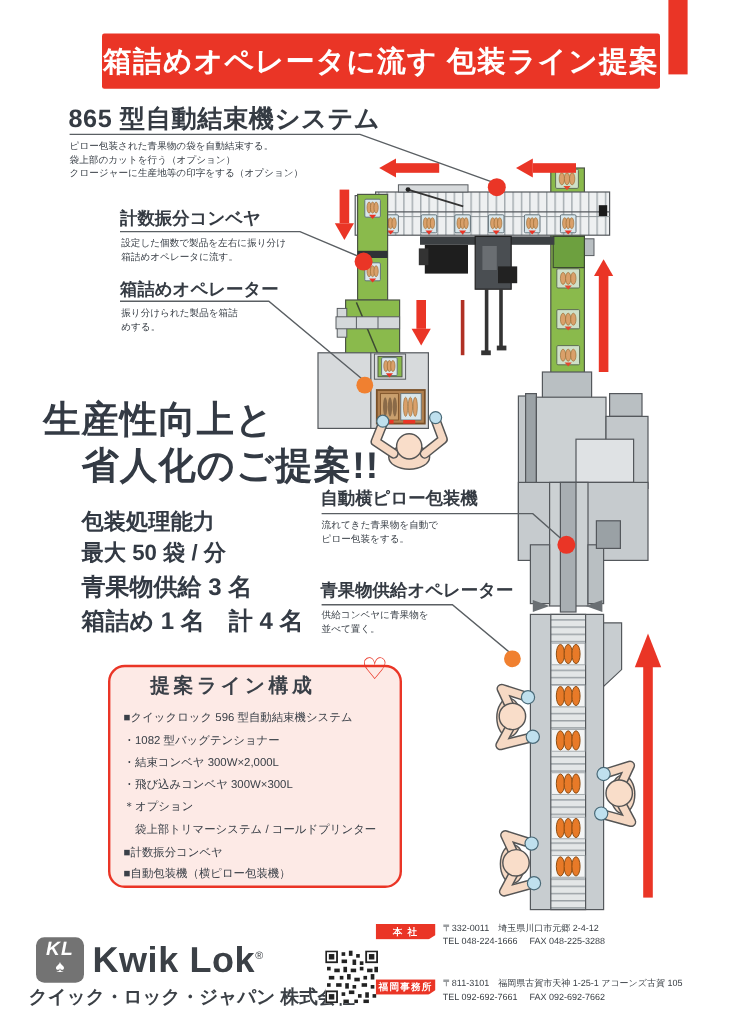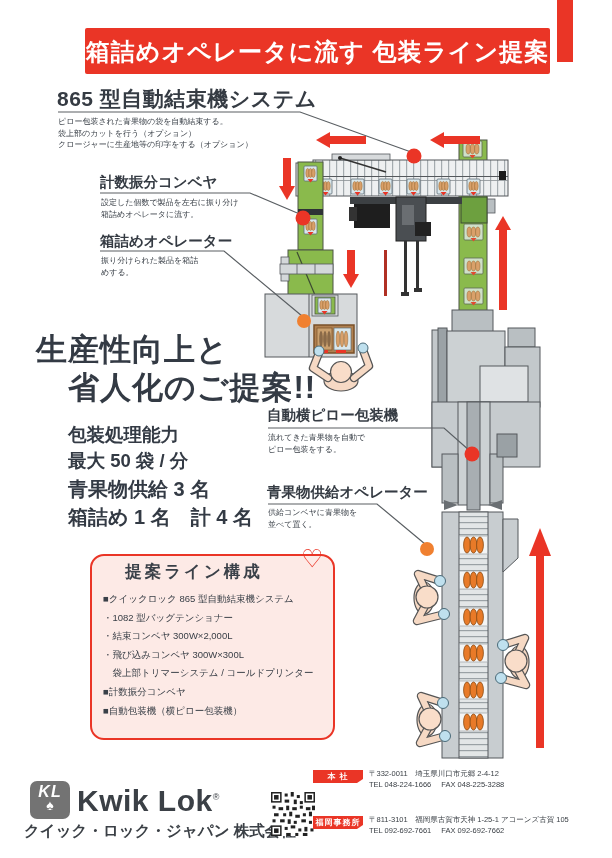--- a/index.html
+++ b/index.html
@@ -303,24 +303,25 @@
   <div class="abs sec-title" style="left:267px;top:483px;">青果物供給オペレーター</div>
   <div class="abs" style="left:268px;top:507px;">
     <div class="desc">供給コンベヤに青果物を</div>
     <div class="desc">並べて置く。</div>
   </div>
 
   <div id="proposal-box" class="abs"></div>
   <div id="proposal-title" class="abs">提案ライン構成</div>
   <div id="proposal-heart" class="abs">♡</div>
   <div class="abs" style="left:103px;top:590px;width:226px;">
-    <div class="p-item">■クイックロック 865 型自動結束機システム</div>
+    <div class="p-item">■クイックロック 596 型自動結束機システム</div>
     <div class="p-item">・1082 型バッグテンショナー</div>
     <div class="p-item">・結束コンベヤ 300W×2,000L</div>
     <div class="p-item">・飛び込みコンベヤ 300W×300L</div>
+    <div class="p-item">＊オプション</div>
     <div class="p-item">　袋上部トリマーシステム / コールドプリンター</div>
     <div class="p-item">■計数振分コンベヤ</div>
     <div class="p-item">■自動包装機（横ピロー包装機）</div>
   </div>
 
   <div id="kl-badge" class="abs">
     <span id="kl-initials">KL</span>
     <span id="kl-spade">♠</span>
   </div>
   <div id="brand" class="abs">

